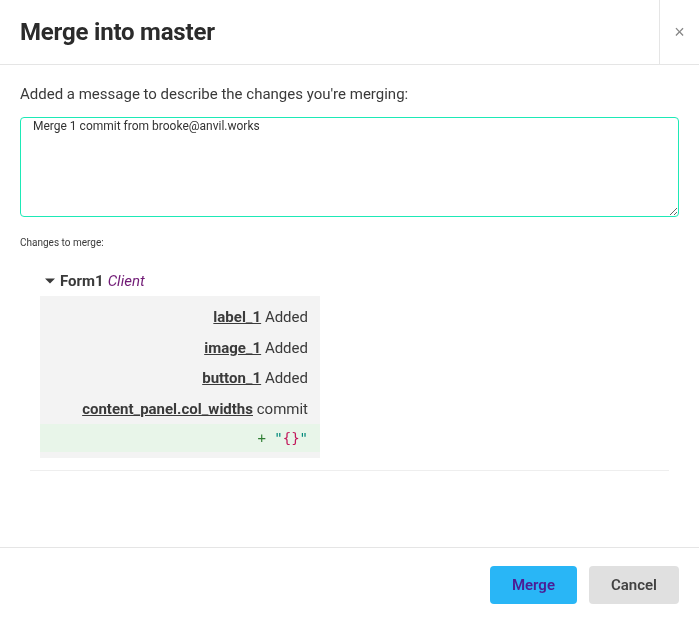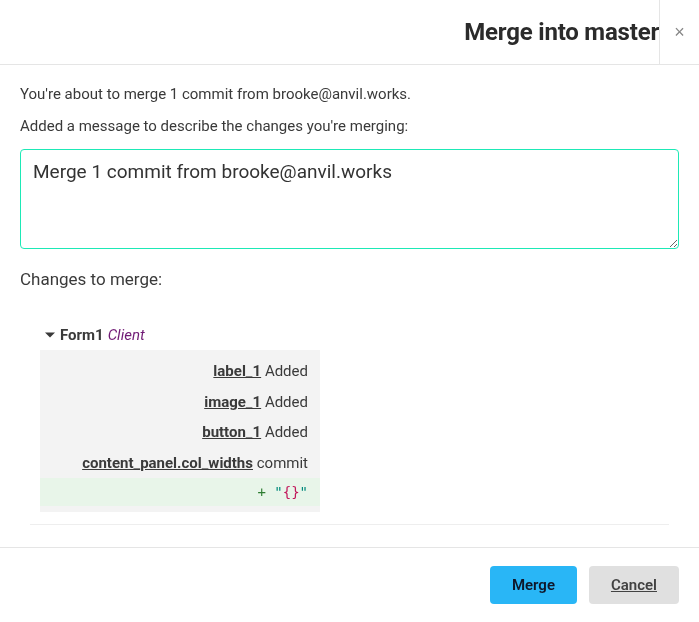--- a/index.html
+++ b/index.html
@@ -10,21 +10,21 @@
     body {
       font-family: -apple-system, BlinkMacSystemFont, "Segoe UI", Roboto, "Helvetica Neue", Arial, sans-serif;
       color: #3a3a3a;
       background: #fff;
       width: 699px;
       height: 622px;
       overflow: hidden;
     }
     .header {
       display: flex;
-      justify-content: flex-end;
+      justify-content: space-between;
       align-items: flex-start;
       border-bottom: 1px solid #e5e5e5;
       padding: 18px 20px 18px 20px;
     }
     .header-title {
       font-size: 24px;
       font-weight: 700;
       color: #2b2b2b;
       letter-spacing: -0.2px;
     }
@@ -58,32 +58,32 @@
     .label-text {
       font-size: 15px;
       color: #3a3a3a;
       margin-bottom: 14px;
     }
     .message-box {
       width: 100%;
       height: 100px;
       border: 1px solid #1de9b6;
       border-radius: 4px;
-      padding: 10px 12px;
-      font-size: 19px;
+      padding: 1px 12px;
+      font-size: 12px;
       font-family: inherit;
       color: #333;
       resize: both;
       outline: none;
       margin-bottom: 16px;
     }
     .changes-label {
-      font-size: 17px;
-      color: #3a3a3a;
-      margin-bottom: 31px;
+      font-size: 10px;
+      color: #3a3a3a;
+      margin-bottom: 18px;
     }
     .changes-section {
       padding: 0 10px 12px 10px;
       border-bottom: 1px solid #eee;
       margin: 0 10px;
       text-align: right;
     }
     .changes-box-wrap {
       margin-left: 0;
     }
@@ -163,40 +163,38 @@
       border: none;
       border-radius: 4px;
       padding: 10px 22px;
       font-size: 15px;
       font-weight: 600;
       cursor: pointer;
       font-family: inherit;
     }
     .btn-primary {
       background: #29b6f6;
-      color: #0f172a;
+      color: #4c1d95;
     }
     .btn-secondary {
       background: #e0e0e0;
       color: #424242;
-      text-decoration: underline;
     }
   </style>
 </head>
 <body>
 
 <div class="header">
   <h1 class="header-title">Merge into master</h1>
   <button class="close-btn">
     <span>×</span>
   </button>
 </div>
 
 <div class="content">
-  <p class="intro-text">You're about to merge 1 commit from brooke@anvil.works.</p>
   <p class="label-text">Added a message to describe the changes you're merging:</p>
   <textarea class="message-box" style="">Merge 1 commit from brooke@anvil.works</textarea>
   <p class="changes-label">Changes to merge:</p>
 
   <div class="changes-section">
     <div class="changes-box-wrap">
       <div class="form-header">
         <span class="chevron">
           <svg viewBox="0 0 12 12" fill="currentColor">
               <path d="M1 3.5 L6 8.5 L11 3.5 Z"></path>

